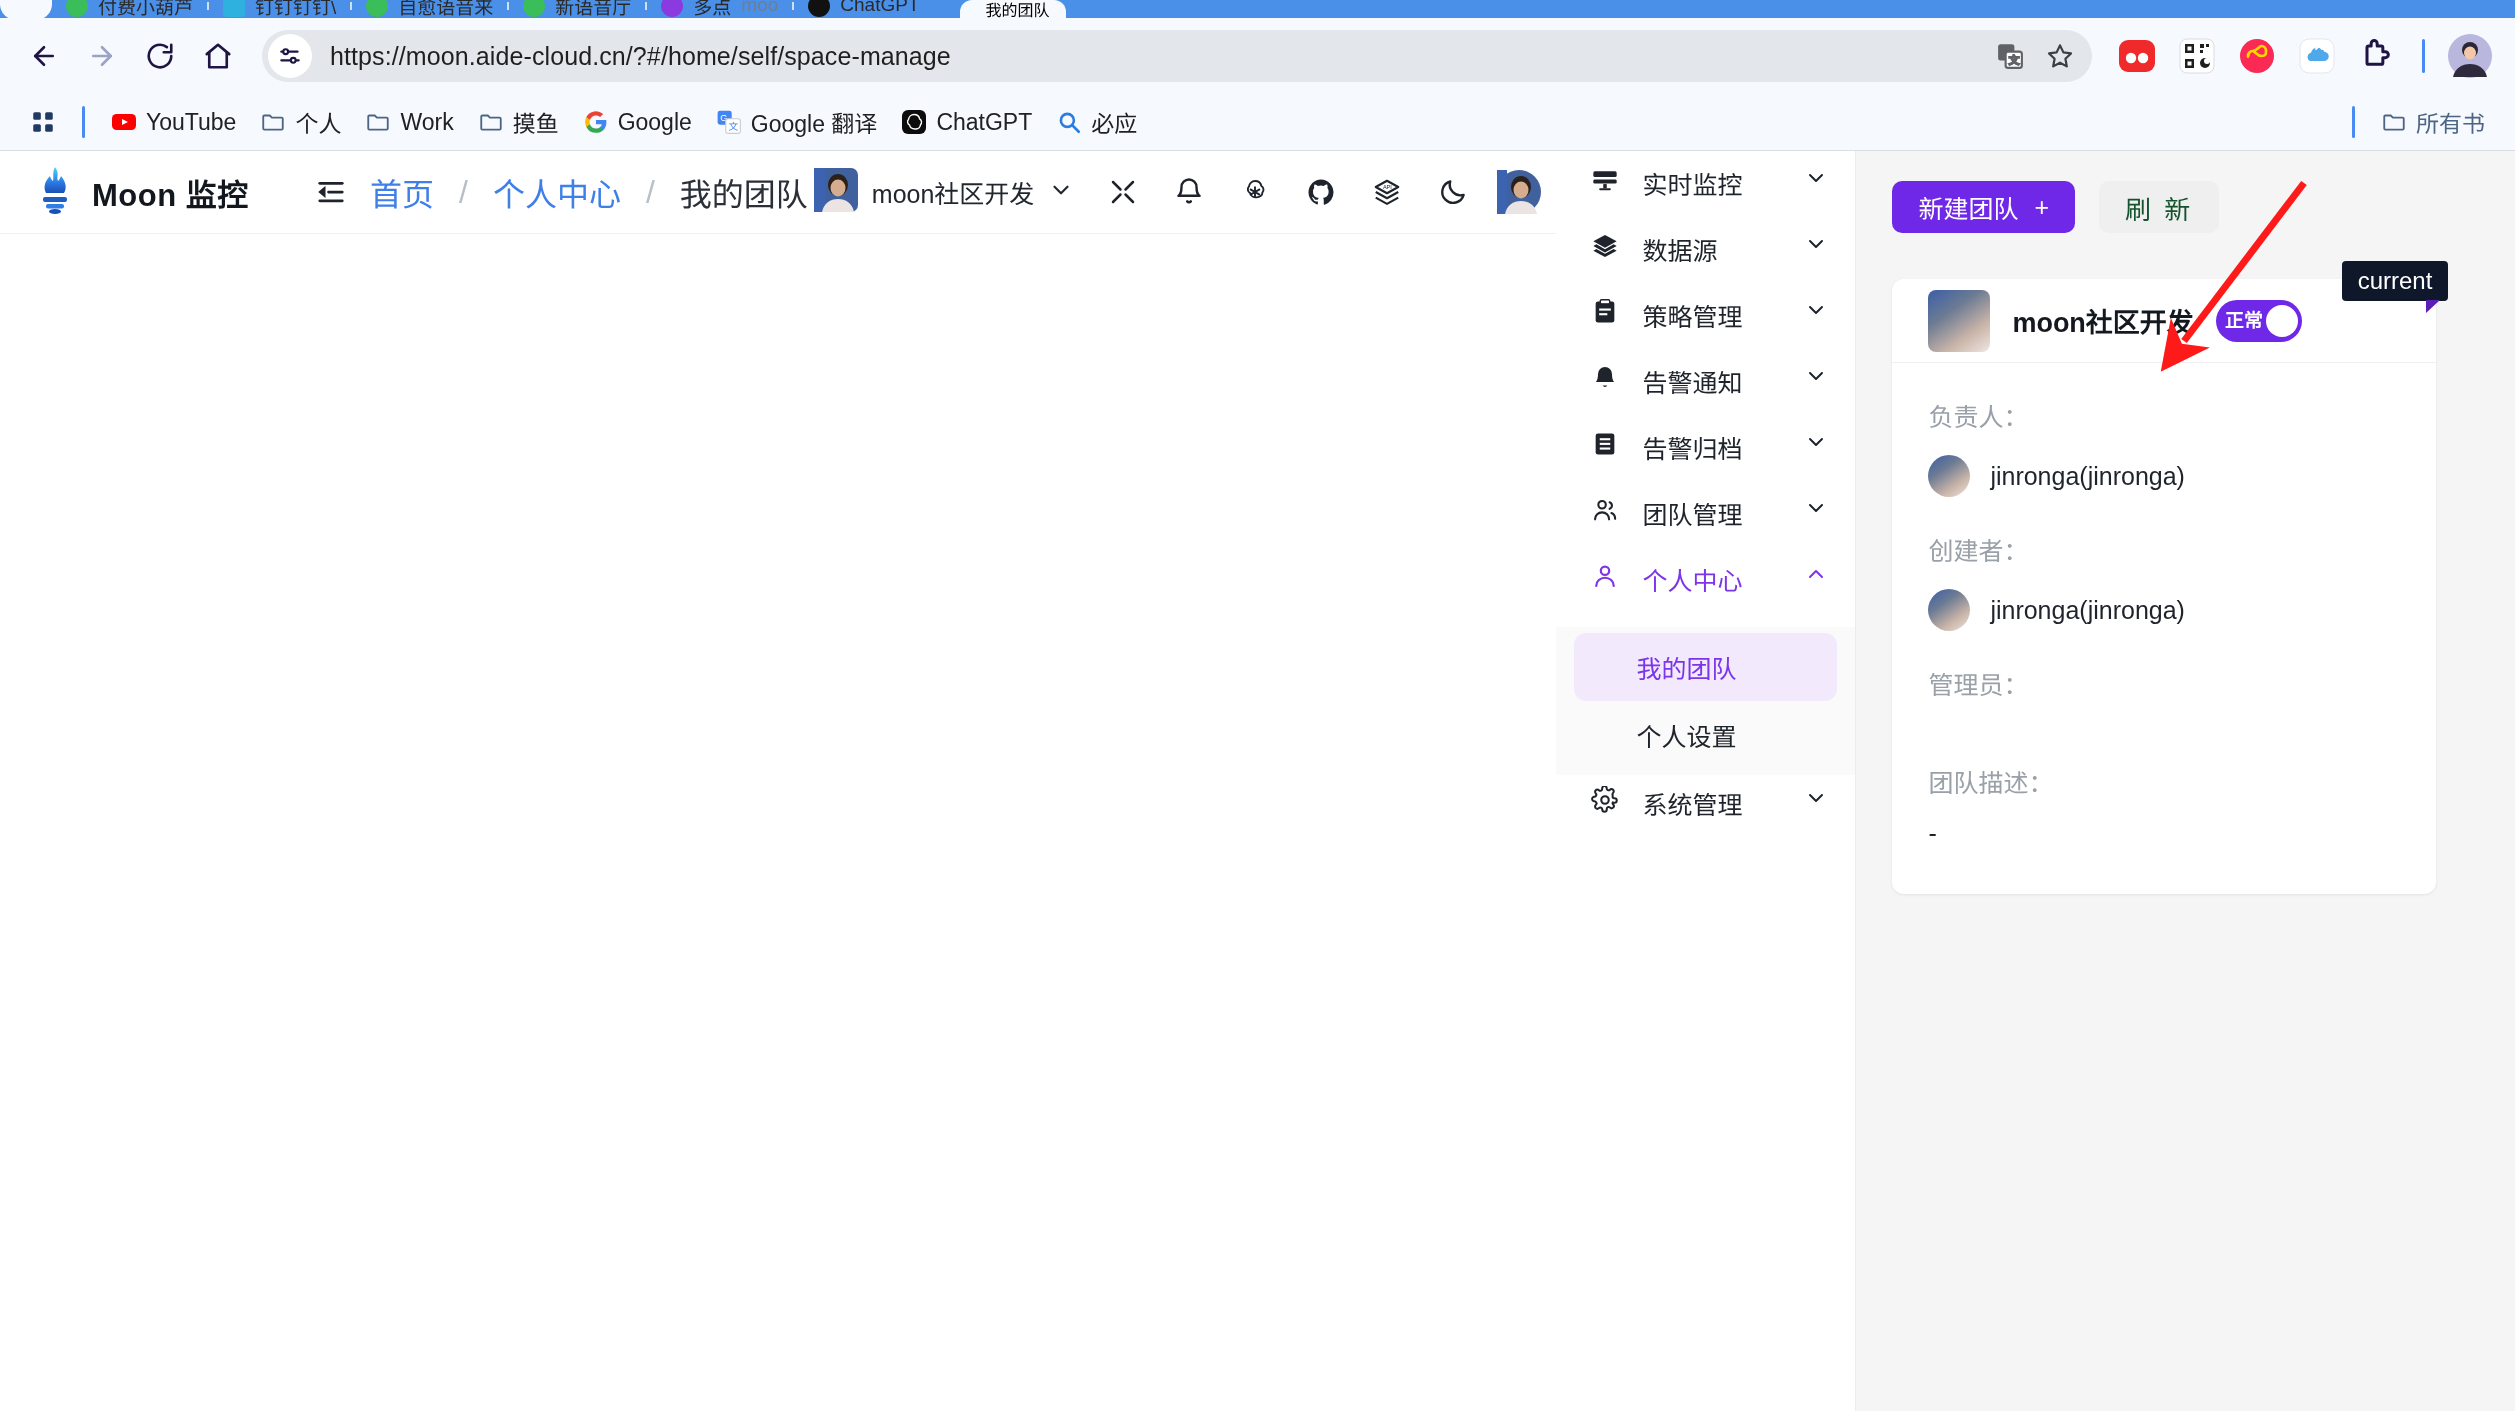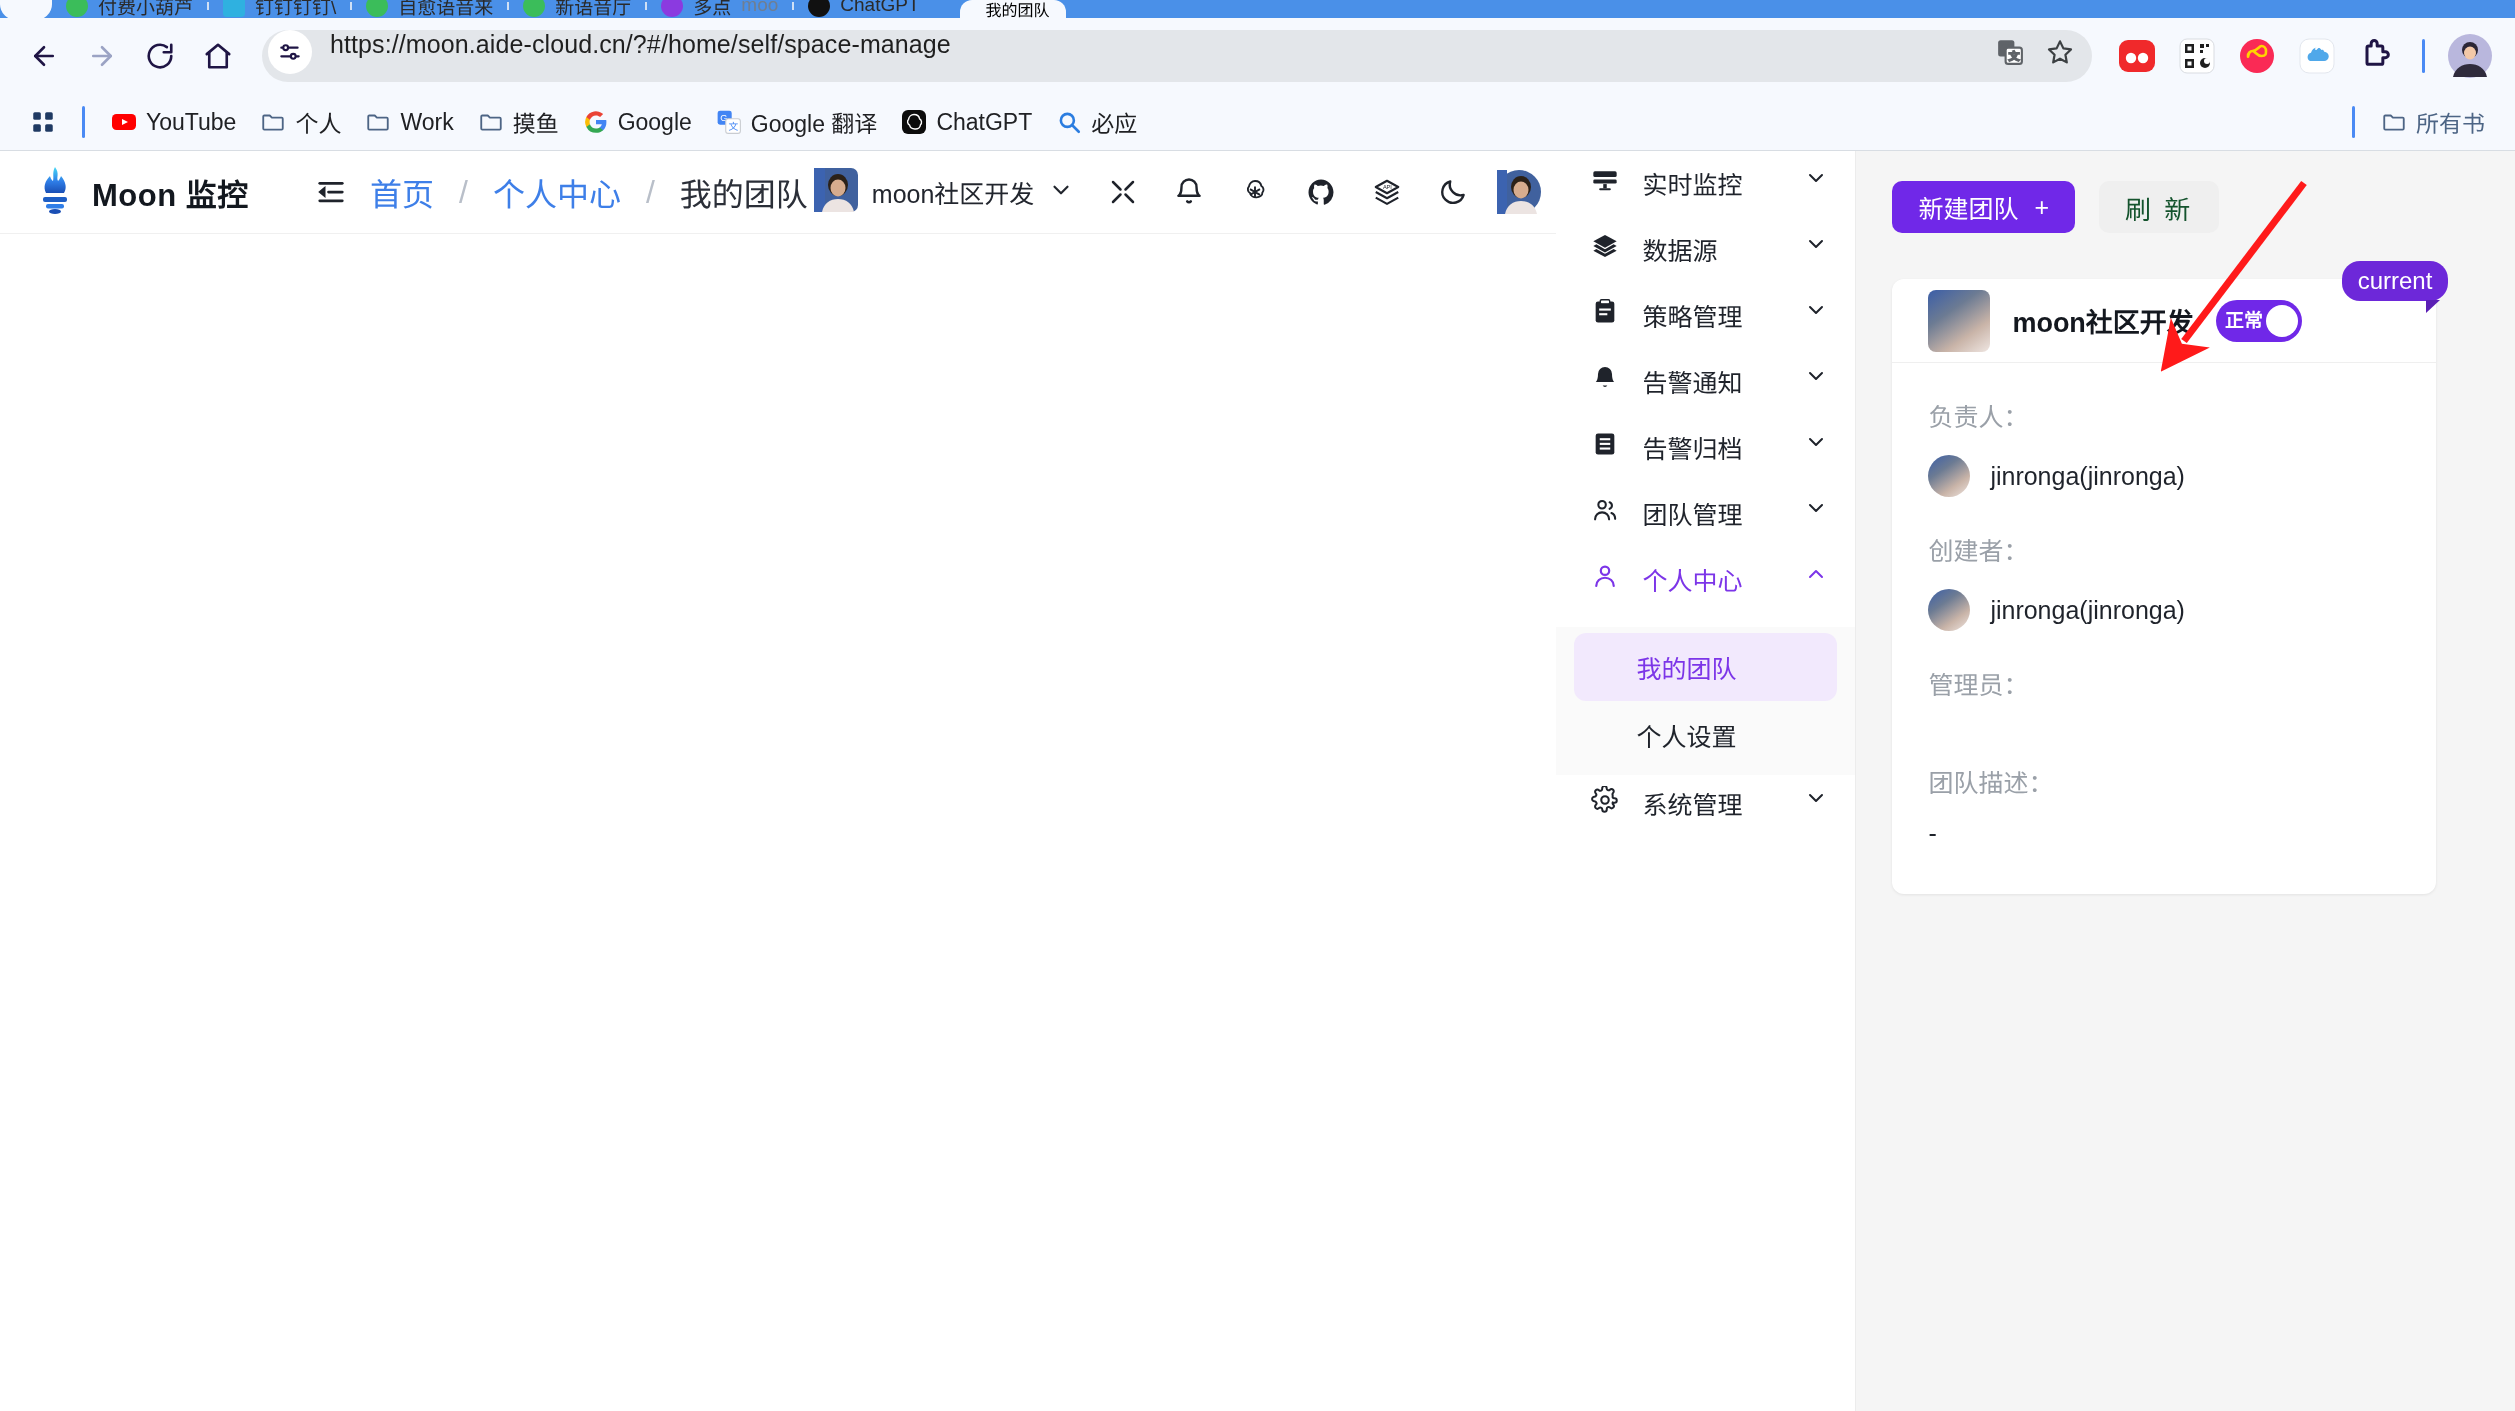--- a/index.html
+++ b/index.html
@@ -66,21 +66,21 @@
     display: flex; align-items: center; justify-content: center;
     flex: 0 0 auto;
   }
   .tb-btn svg { display: block; }
   .omnibox {
     flex: 1 1 auto;
     height: 52px;
     background: #e3e6ea;
     border-radius: 26px;
     display: flex;
-    align-items: flex-start;
+    align-items: center;
     padding-left: 6px;
     margin: 0 12px;
     min-width: 0;
     position: relative;
   }
   .omni-siteicon {
     width: 44px; height: 44px; border-radius: 50%;
     background: #ffffff;
     display: flex; align-items: center; justify-content: center;
     flex: 0 0 auto;
@@ -237,24 +237,24 @@
     display: flex; align-items: center; justify-content: flex-start;
     padding: 0 5px 0 9px; gap: 6px; flex: 0 0 auto;
     position: relative;
   }
   .toggle-text { color:#fff; font-size: 19px; font-weight: 700; line-height: 1;}
   .toggle-knob { width: 32px; height: 32px; border-radius: 50%; background:#fff; position:absolute; right: 4px; }
 
   .tip {
     position: absolute;
     top: -18px; right: -12px;
-    background: #6d28d9; color: #fff;
+    background: #0f172a; color: #fff;
     font-size: 24px;
     padding: 6px 16px;
-    border-radius: 18px;
+    border-radius: 4px;
     white-space: nowrap;
   }
   .tip::after {
     content: ""; position: absolute;
     right: 8px; bottom: -12px;
     border-left: 14px solid #5b1fb5;
     border-bottom: 13px solid transparent;
   }
 
   .card-body { padding: 34px 36px 46px 36px; }

